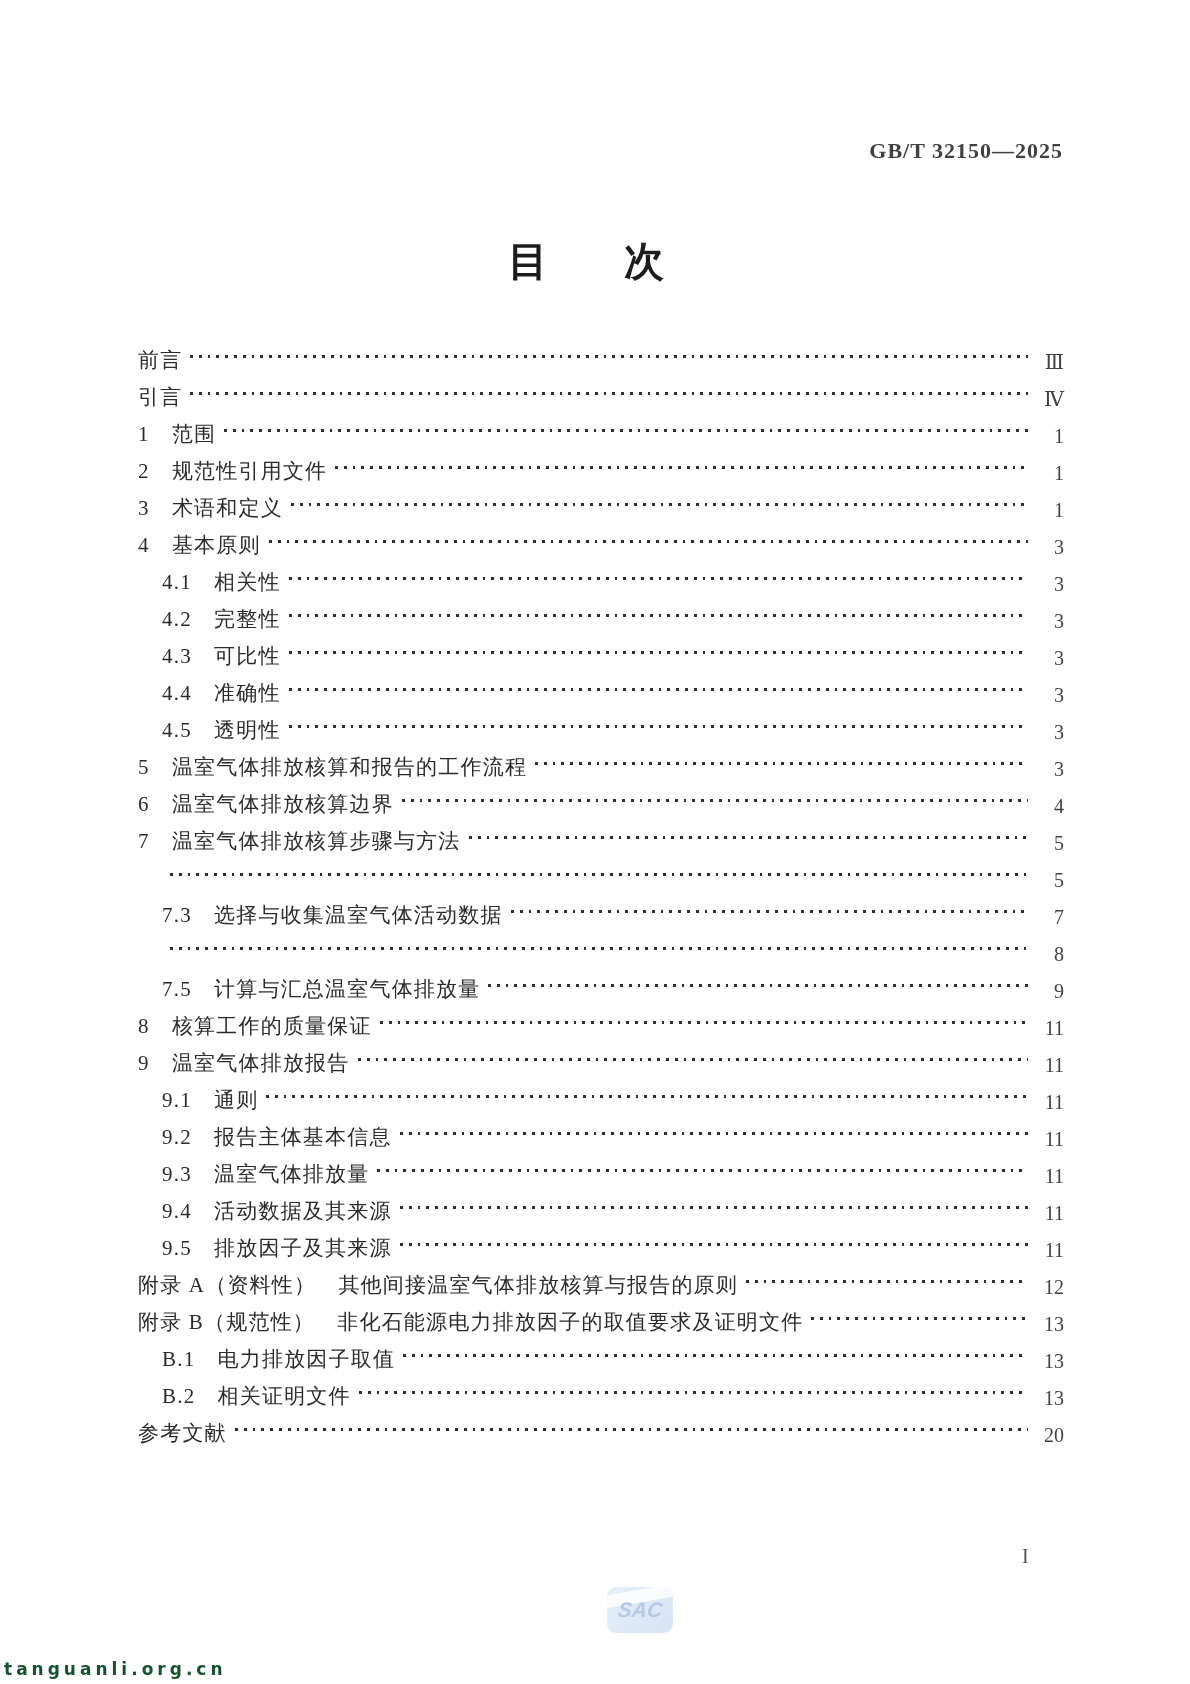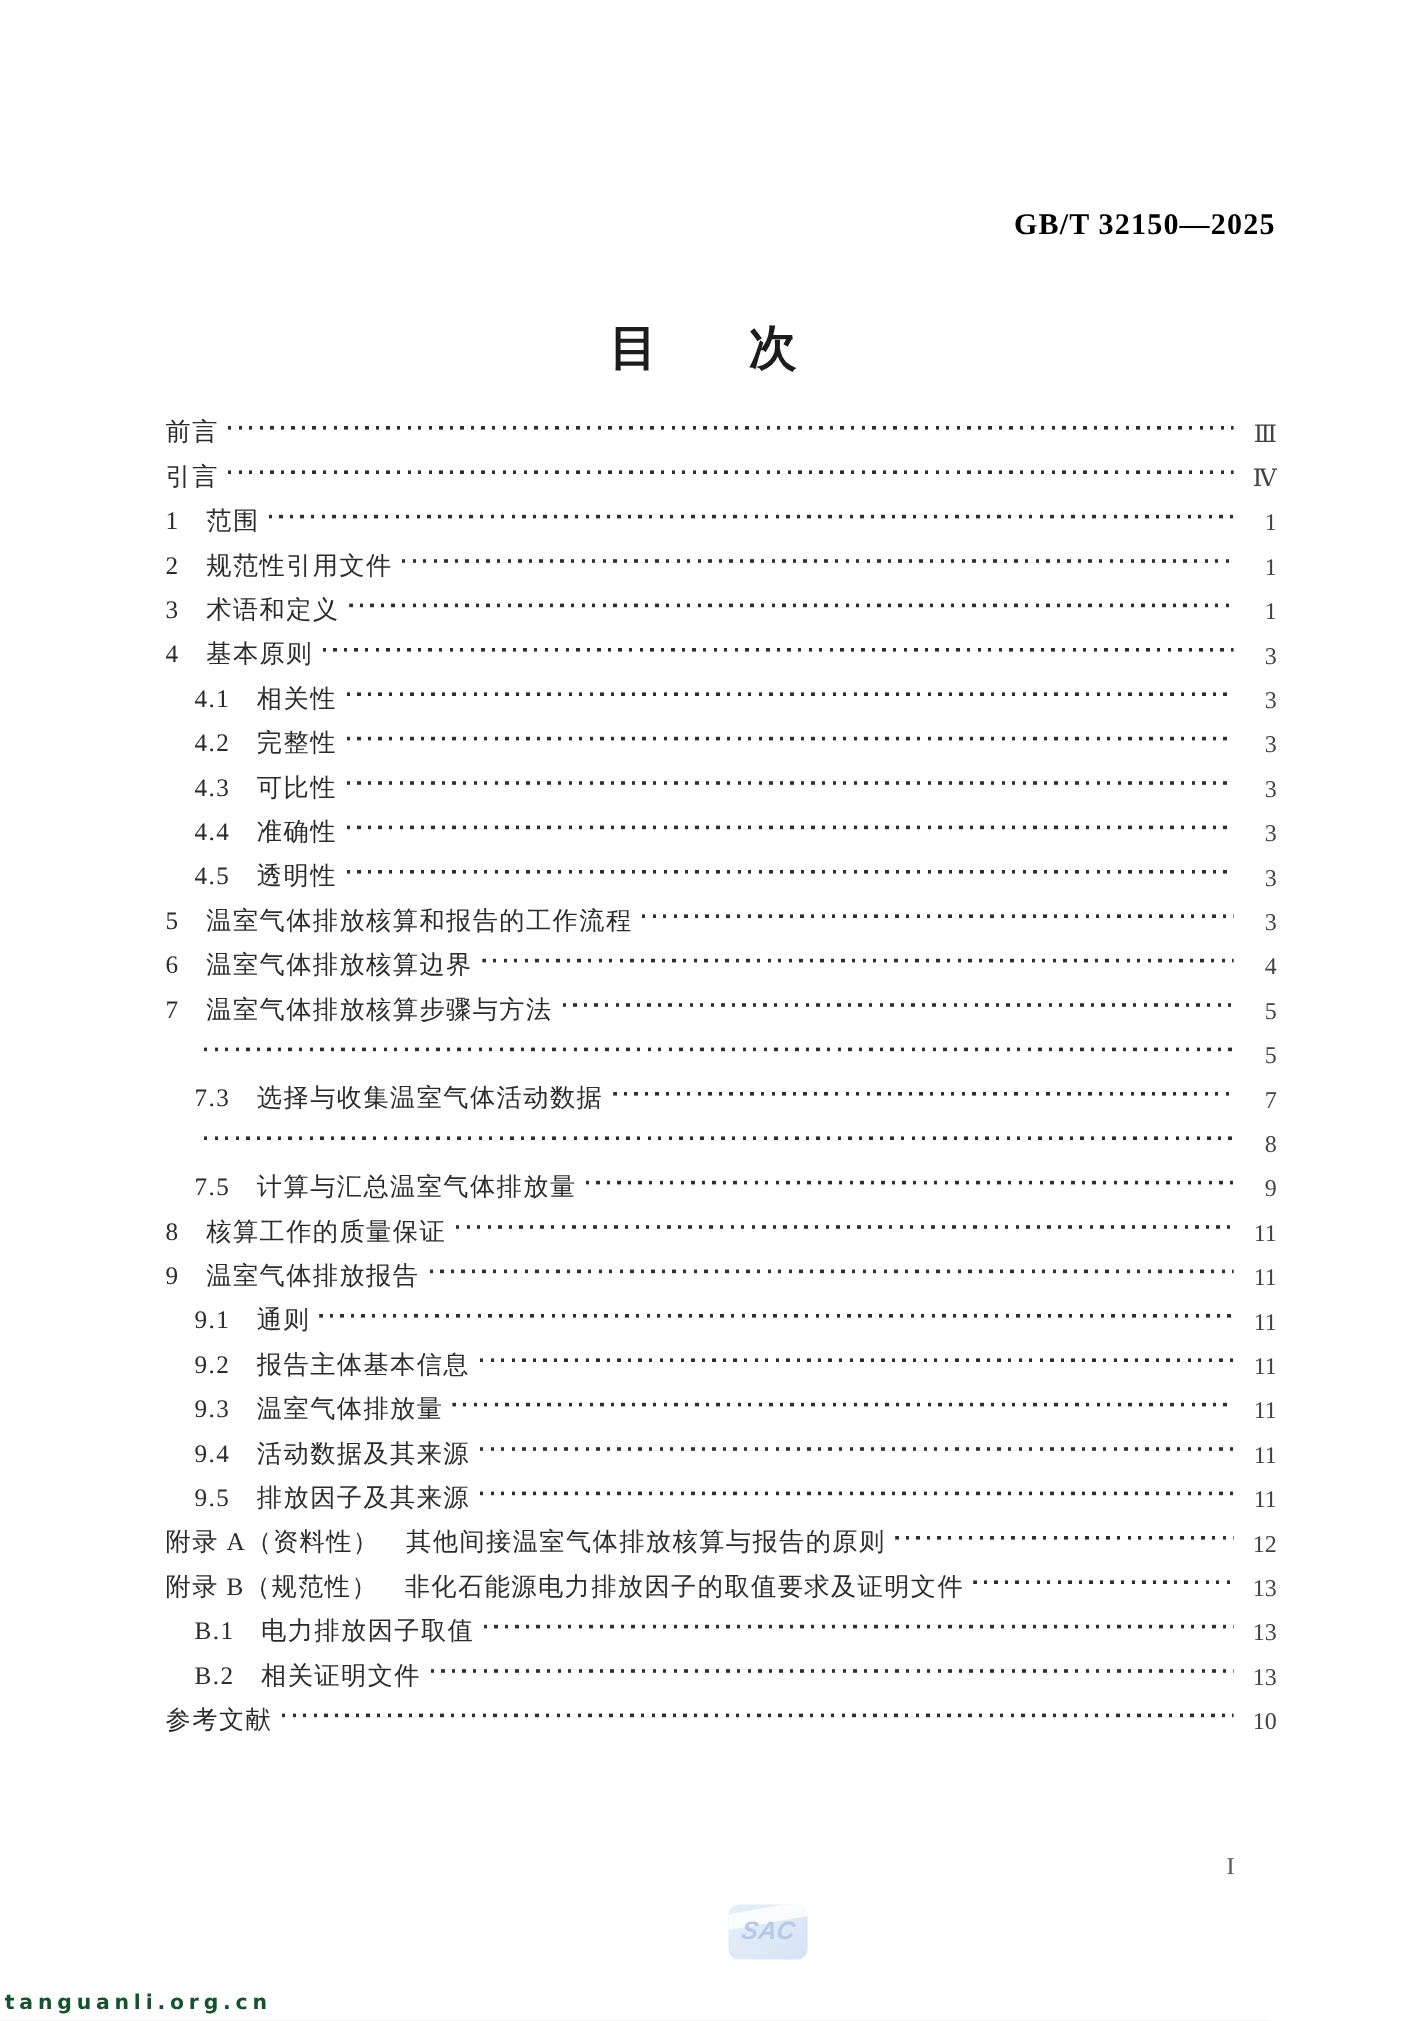--- a/index.html
+++ b/index.html
@@ -11,40 +11,38 @@
     margin: 0 auto;
     background: #ffffff;
     font-family: "Liberation Serif", "DejaVu Serif", serif;
     color: #2b2b2b;
     overflow: hidden;
   }
   .doc-code {
     position: absolute;
     top: 138px;
     right: 127px;
-    font-size: 25px;
+    font-size: 22px;
     font-weight: bold;
     letter-spacing: 1px;
-    color: #000000;
+    color: #404040;
     font-family: "Liberation Serif", "DejaVu Serif", serif;
-    margin-top: 36px;
   }
   .doc-title {
     position: absolute;
     top: 234px;
     left: 0;
     width: 100%;
     text-align: center;
     font-family: "Liberation Sans", "DejaVu Sans", sans-serif;
     font-size: 40px;
     font-weight: bold;
     color: #1c1c1c;
     letter-spacing: 0.45em;
     margin-right: -0.45em;
-    margin-top: 28px;
   }
   .toc {
     position: absolute;
     top: 337px;
     left: 138px;
     right: 126px;
   }
   .toc-row {
     display: flex;
     align-items: flex-end;
@@ -272,21 +270,21 @@
       <span class="toc-page">13</span>
     </div>
       <div class="toc-row lvl2">
       <span class="toc-label">B.2　相关证明文件</span>
       <span class="dots"></span>
       <span class="toc-page">13</span>
     </div>
       <div class="toc-row lvl1">
       <span class="toc-label">参考文献</span>
       <span class="dots"></span>
-      <span class="toc-page">10</span>
+      <span class="toc-page">20</span>
     </div>
     </div>
 
   <div class="footer-page-num">I</div>
 
   <div class="sac-logo">
     <span class="sac-swoosh"></span>
     <span class="sac-text">SAC</span>
   </div>
 

